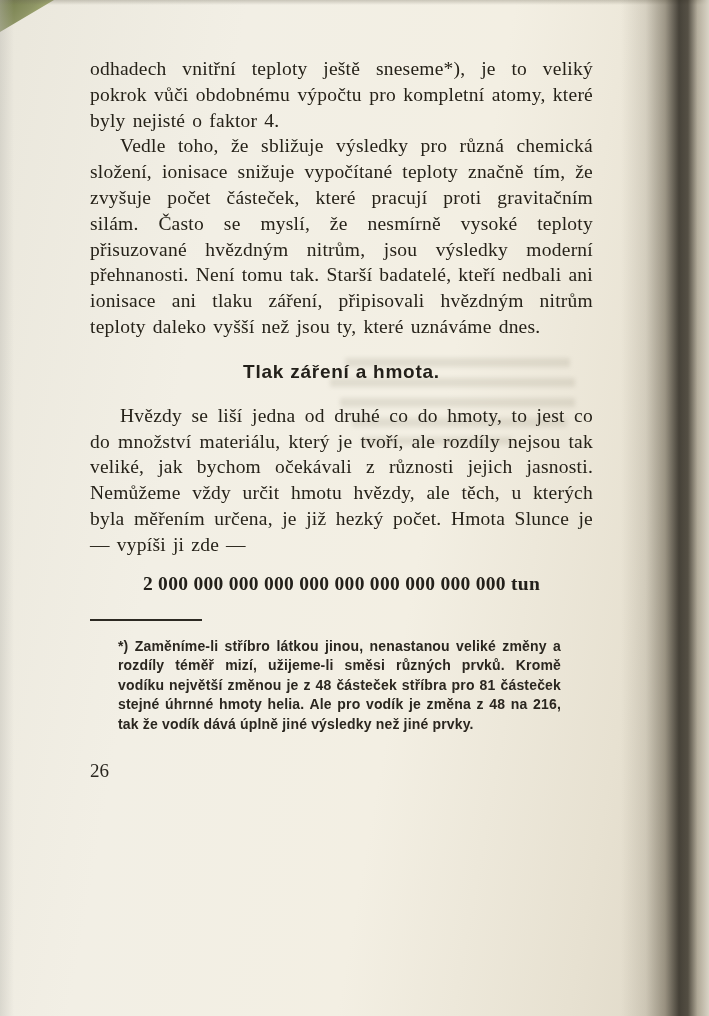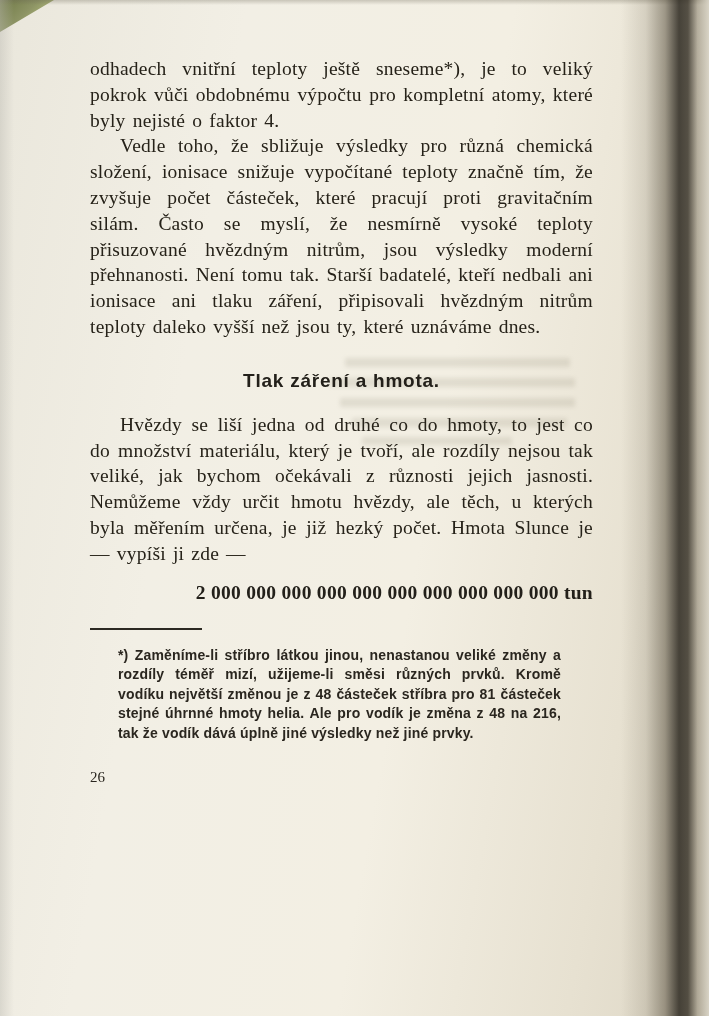--- a/index.html
+++ b/index.html
@@ -73,35 +73,35 @@
     margin: 0;
     font-size: 19.5px;
     line-height: 25.8px;
     text-align: justify;
     letter-spacing: 0.012em;
     word-spacing: 0.1em;
   }
   p.indent { text-indent: 30px; }
 
   h2.heading {
-    margin: 30px 0 20px;
+    margin: 21px 0 20px;
     font-family: "Liberation Sans", sans-serif;
     font-weight: bold;
     font-size: 19px;
     letter-spacing: 0.04em;
     text-align: center;
     color: #23201a;
   }
 
   p.number-line {
     margin: 15px 0 14px;
     font-weight: bold;
     font-size: 19.5px;
     letter-spacing: 0.015em;
-    text-align: right;
+    text-align: center;
     white-space: nowrap;
     color: #23201a;
   }
 
   .footnote-block { margin-top: 24px; }
   .footnote-rule {
     width: 112px; height: 2px;
     background: #2c2922;
     margin: 0 0 9px 0;
   }
@@ -112,21 +112,21 @@
     font-weight: bold;
     font-size: 14px;
     line-height: 19.5px;
     text-align: justify;
     letter-spacing: 0.012em;
     color: #2a261f;
   }
 
   .page-number {
     margin-top: 26px;
-    font-size: 15px;
+    font-size: 19px;
     color: #2a261f;
   }
 </style>
 </head>
 <body>
 
 <div class="scan">
 
   <div class="corner-green"></div>
   <div class="top-edge"></div>

